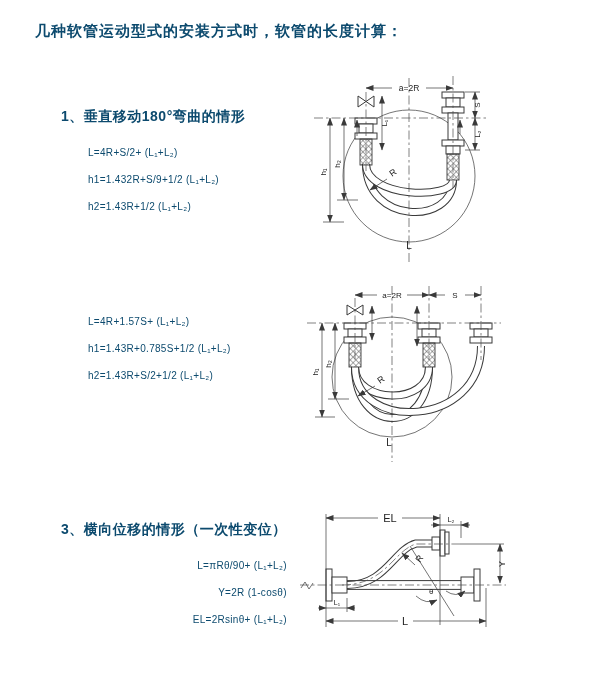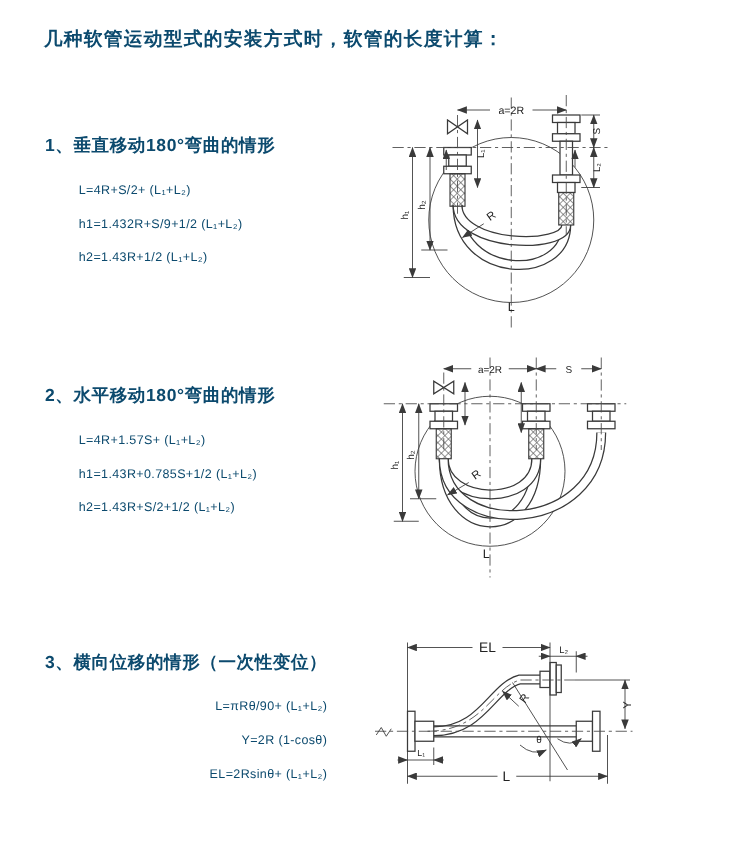--- a/index.html
+++ b/index.html
@@ -1,19 +1,19 @@
 <!DOCTYPE html>
 <html><head>
 <meta charset="utf-8">
 <style>
   html,body{margin:0;padding:0;background:#fff;}
   .page{position:relative;width:600px;height:675px;background:#ffffff;overflow:hidden;
         font-family:"Liberation Sans","DejaVu Sans",sans-serif;color:#0c4a6e;}
   .title{position:absolute;left:35px;top:22px;font-size:15px;font-weight:bold;letter-spacing:1px;white-space:nowrap;}
-  .sec{position:absolute;left:36px;}
+  .sec{position:absolute;left:61px;}
   .sec h2{margin:0 0 13px 0;font-size:14px;font-weight:bold;letter-spacing:0.5px;white-space:nowrap;}
   .formulas{margin-left:27px;}
   .formula{font-size:10px;line-height:27px;letter-spacing:0.3px;white-space:nowrap;}
   #sec1{top:108px;} #sec2{top:308px;} #sec3{top:521px;text-align:right;}
   svg.diag{position:absolute;}
   #d1{left:312px;top:72px;} #d2{left:305px;top:280px;} #d3{left:298px;top:488px;}
   svg .ln{stroke:#3a3a3a;stroke-width:1;fill:none;}
   svg .thin{stroke:#3a3a3a;stroke-width:0.7;fill:none;}
   svg .cl{stroke:#4a4a4a;stroke-width:0.7;fill:none;stroke-dasharray:9 3 2.5 3;}
   svg .hoseO{stroke:#3a3a3a;stroke-width:8;fill:none;}
@@ -31,21 +31,20 @@
   <section class="sec" id="sec1">
     <h2>1、垂直移动180°弯曲的情形</h2>
     <div class="formulas">
       <div class="formula">L=4R+S/2+ (L₁+L₂)</div>
       <div class="formula">h1=1.432R+S/9+1/2 (L₁+L₂)</div>
       <div class="formula">h2=1.43R+1/2 (L₁+L₂)</div>
     </div>
   </section>
 
   <section class="sec" id="sec2">
-    <h2>2、水平移动180°弯曲的情形</h2>
     <div class="formulas">
       <div class="formula">L=4R+1.57S+ (L₁+L₂)</div>
       <div class="formula">h1=1.43R+0.785S+1/2 (L₁+L₂)</div>
       <div class="formula">h2=1.43R+S/2+1/2 (L₁+L₂)</div>
     </div>
   </section>
 
   <section class="sec" id="sec3">
     <h2>3、横向位移的情形（一次性变位）</h2>
     <div class="formulas">

